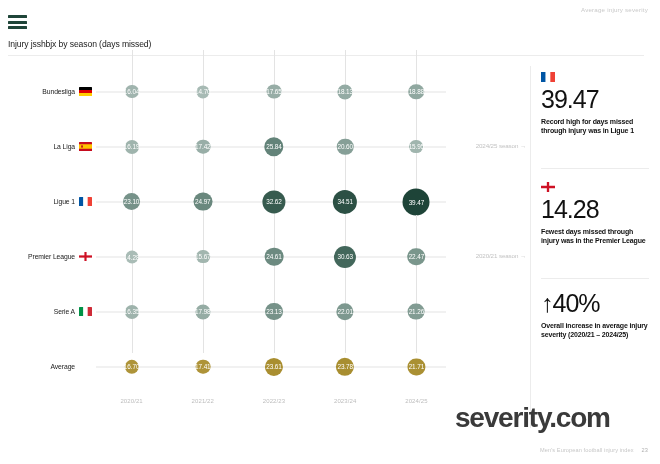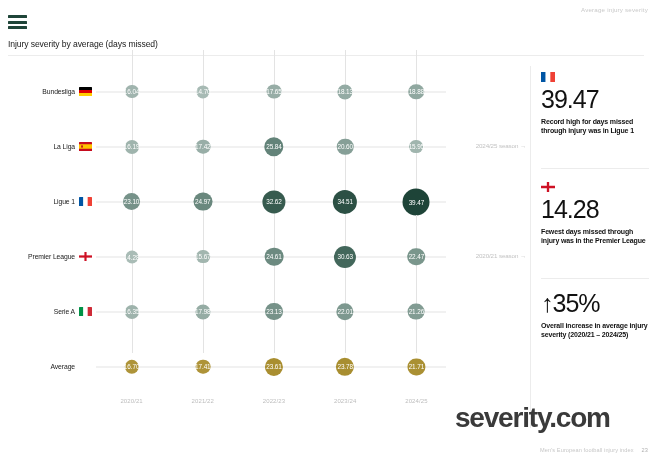--- a/index.html
+++ b/index.html
@@ -128,21 +128,21 @@
 <div class="page">
 
   <div class="top-meta">Average injury severity</div>
 
   <div class="menu-icon">
     <i></i>
       <i></i>
       <i></i>
   </div>
 
-  <div class="chart-title">Injury severity by average (days missed)</div>
+  <div class="chart-title">Injury jsshbjx by season (days missed)</div>
   <div class="title-rule"></div>
 
   <div class="body-wrap">
 
     <div class="plot">
       <div id="rows">
           <div class="row" style="top: 6px;">
             <div class="row-label">
               <span class="name">Bundesliga</span>
               <svg class="flag" width="13" height="9" viewBox="0 0 30 20" preserveAspectRatio="none">
@@ -303,21 +303,21 @@
           <svg class="sflag" width="14" height="10" viewBox="0 0 30 20" preserveAspectRatio="none">
             <rect width="30" height="20" fill="#fff"></rect>
             <rect x="12.5" width="5" height="20" fill="#CE1124"></rect>
             <rect y="7.5" width="30" height="5" fill="#CE1124"></rect>
           </svg>
           <div class="big">14.28</div>
           <div class="desc">Fewest days missed through injury was in the Premier League</div>
         </div>
         <div class="stat-rule" style="top: 216px;"></div>
         <div class="stat" style="top: 230px;">
-          <div class="big">↑35%</div>
+          <div class="big">↑40%</div>
           <div class="desc">Overall increase in average injury severity (2020/21 – 2024/25)</div>
         </div>
       </div>
 
   </div>
 
   <div class="watermark">severity.com</div>
 
   <div class="footer">
     <span>Men's European football injury index</span>

